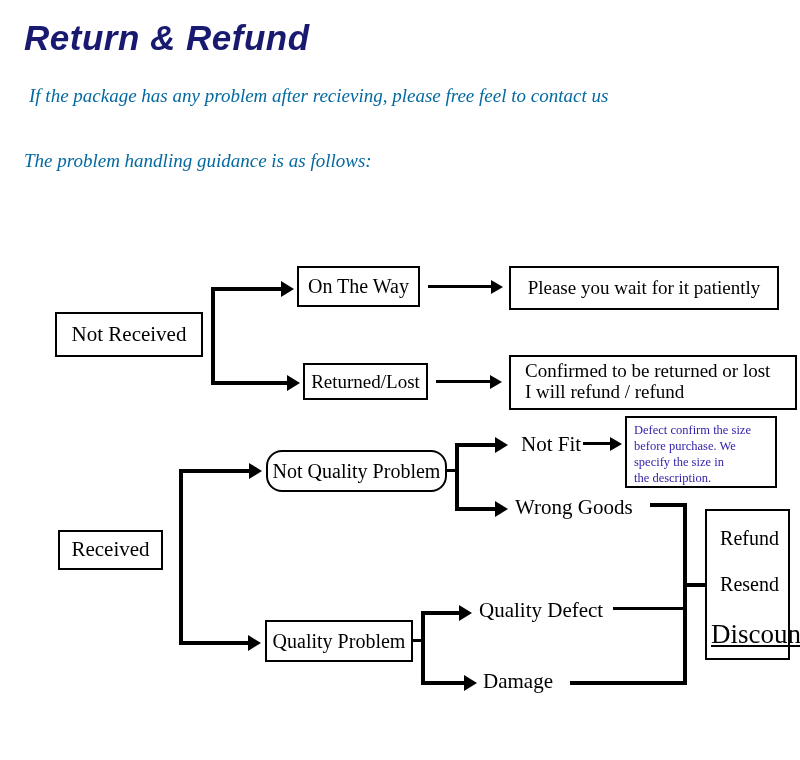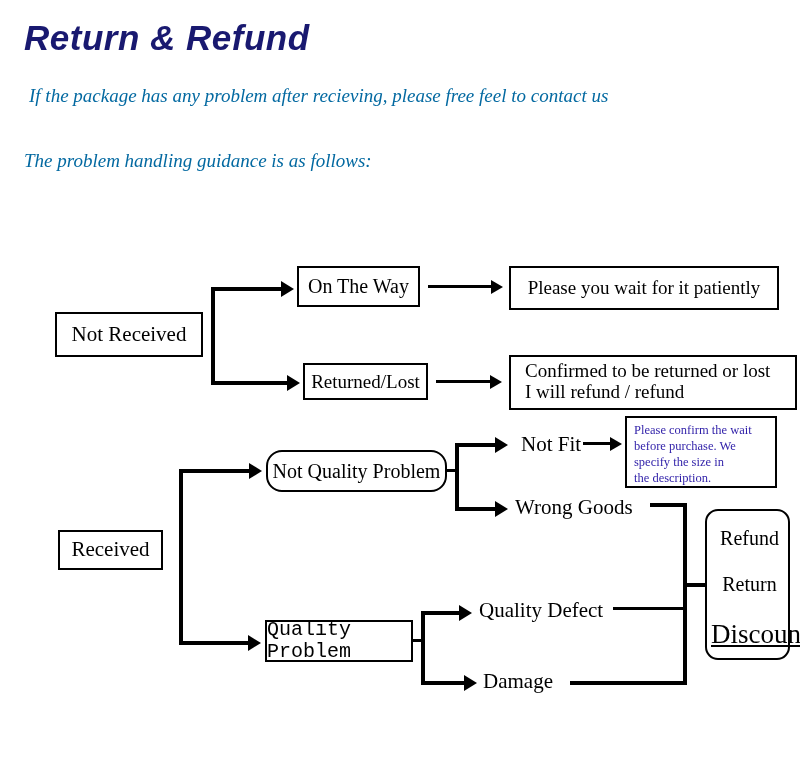--- a/index.html
+++ b/index.html
@@ -149,38 +149,38 @@
     <div class="node" style="left:58px; top:530px; width:105px; height:40px; font-size:21px;">Received</div>
 
     <div class="vline" style="left:179px; top:469px; height:176px;"></div>
     <div class="hline" style="left:179px; top:469px; width:71px;"></div>
     <div class="hline" style="left:179px; top:641px; width:70px;"></div>
     <div class="arrow" style="left:249px; top:463px;"></div>
     <div class="arrow" style="left:248px; top:635px;"></div>
 
     <div class="node" style="left:266px; top:450px; width:181px; height:42px; font-size:20px;border-radius:16px;">Not Quality Problem</div>
 
-    <div class="node" style="left:265px; top:620px; width:148px; height:42px; font-size:20px;font-family:Liberation Mono, monospace;">Quality Problem</div>
+    <div class="node" style="left:265px; top:620px; width:148px; height:42px; font-size:20px;">Quality Problem</div>
 
     <div class="hline" style="left:447px; top:469px; width:12px; height:3px;"></div>
     <div class="vline" style="left:455px; top:443px; height:68px;"></div>
     <div class="hline" style="left:455px; top:443px; width:42px;"></div>
     <div class="hline" style="left:455px; top:507px; width:42px;"></div>
     <div class="arrow" style="left:495px; top:437px;"></div>
     <div class="arrow" style="left:495px; top:501px;"></div>
 
     <div class="label" style="left:521px; top:432px; font-size:21px;">Not Fit</div>
 
     <div class="label" style="left:515px; top:495px; font-size:21px;">Wrong Goods</div>
 
     <div class="hline" style="left:583px; top:442px; width:30px; height:3px;"></div>
     <div class="arrow-thin" style="left:610px; top:437px;"></div>
 
     <div class="bluebox" style="left:625px; top:416px; width:152px; height:72px;">
-      <div>Please confirm the wait</div>
+      <div>Defect confirm the size</div>
       <div>before purchase.  We</div>
       <div>specify the size in</div>
       <div> the description.</div>
     </div>
 
     <div class="hline" style="left:413px; top:639px; width:12px; height:3px;"></div>
     <div class="vline" style="left:421px; top:611px; height:73px;"></div>
     <div class="hline" style="left:421px; top:611px; width:40px;"></div>
     <div class="hline" style="left:421px; top:681px; width:45px;"></div>
     <div class="arrow" style="left:459px; top:605px;"></div>
@@ -189,20 +189,20 @@
     <div class="label" style="left:479px; top:598px; font-size:21px;">Quality Defect</div>
 
     <div class="label" style="left:483px; top:669px; font-size:21px;">Damage</div>
 
     <div class="hline" style="left:650px; top:503px; width:37px;"></div>
     <div class="hline" style="left:613px; top:607px; width:74px; height:3px;"></div>
     <div class="hline" style="left:570px; top:681px; width:117px;"></div>
     <div class="vline" style="left:683px; top:503px; height:182px;"></div>
     <div class="hline" style="left:683px; top:583px; width:24px;"></div>
 
-    <div class="node" style="left:705px; top:509px; width:85px; height:151px; display:block; padding-top:0;border-radius:13px;">
+    <div class="node" style="left:705px; top:509px; width:85px; height:151px; display:block; padding-top:0;">
       <div class="stack-item" style="left:0; top:16px; width:85px; font-size:20px;">Refund</div>
-      <div class="stack-item" style="left:0; top:62px; width:85px; font-size:20px;">Return</div>
+      <div class="stack-item" style="left:0; top:62px; width:85px; font-size:20px;">Resend</div>
       <div class="stack-item" style="left:4px; top:108px; width:85px; font-size:27px;text-decoration:underline;">Discount</div>
     </div>
 
   </div>
 </div>
 
 </body></html>

